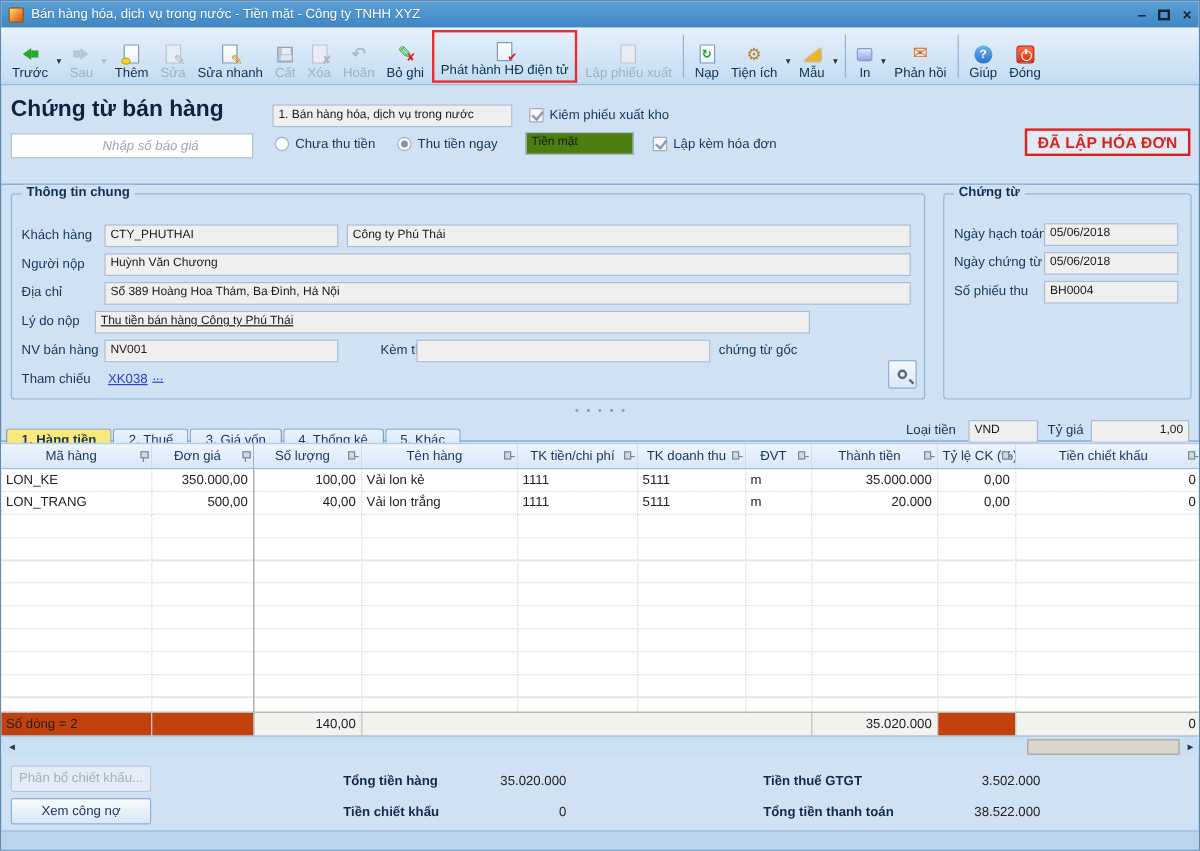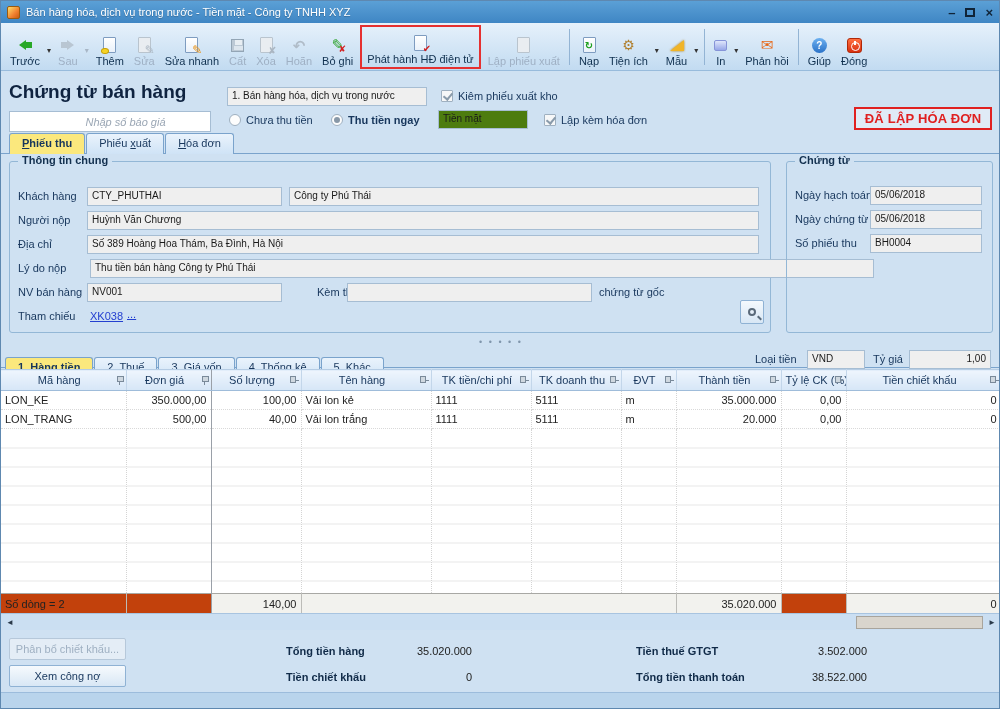--- a/index.html
+++ b/index.html
@@ -285,47 +285,42 @@
     <span class="cb checked"></span>
     <span class="flabel" style="position:static;">Kiêm phiếu xuất kho</span>
   </div>
   <input class="inp" style="left: 8px; top: 110px; width: 202px; text-align: center; padding-left: 33px;" placeholder="Nhập số báo giá">
   <div class="ctl" style="left:228px;top:113px;">
     <span class="rd"></span>
     <span class="flabel" style="position:static;">Chưa thu tiền</span>
   </div>
   <div class="ctl" style="left:330px;top:113px;">
     <span class="rd sel"></span>
-    <span class="flabel" style="position:static;font-weight:bold;">Thu tiền ngay</span>
+    <span class="flabel" style="position:static;">Thu tiền ngay</span>
   </div>
   <div class="fld white" style="left:437px;top:109px;width:90px;">Tiền mặt</div>
   <div class="ctl" style="left:543px;top:113px;">
     <span class="cb checked"></span>
     <span class="flabel" style="position:static;">Lập kèm hóa đơn</span>
   </div>
   <div class="stamp">ĐÃ LẬP HÓA ĐƠN</div>
 
   <div class="tabline" style="top:152px;"></div>
-  <div class="tabs" style="left:8px;top:132px;">
-    <div class="tab active"><span class="u">P</span><span>hiếu thu</span></div>
-    <div class="tab"><span>Phiếu </span><span class="u">x</span><span>uất</span></div>
-    <div class="tab"><span class="u">H</span><span>óa đơn</span></div>
-  </div>
 
   <div class="grp" style="left:8px;top:160px;width:762px;height:172px;">
     <span class="legend">Thông tin chung</span>
     <span class="flabel" style="left:8px;top:28px;">Khách hàng</span>
     <div class="fld" style="left:77px;top:25px;width:195px;">CTY_PHUTHAI</div>
     <div class="fld" style="left:279px;top:25px;width:470px;">Công ty Phú Thái</div>
     <span class="flabel" style="left:8px;top:52px;">Người nộp</span>
     <div class="fld" style="left:77px;top:49px;width:672px;">Huỳnh Văn Chương</div>
     <span class="flabel" style="left:8px;top:76px;">Địa chỉ</span>
     <div class="fld" style="left:77px;top:73px;width:672px;">Số 389 Hoàng Hoa Thám, Ba Đình, Hà Nội</div>
     <span class="flabel" style="left:8px;top:100px;">Lý do nộp</span>
-    <div class="fld" style="left:80px;top:97px;width:784px;">Thu tiền bán hàng Công ty Phú Thái</div>
+    <div class="fld" style="left:69px;top:97px;width:596px;text-decoration:underline;">Thu tiền bán hàng Công ty Phú Thái</div>
     <span class="flabel" style="left:8px;top:124px;">NV bán hàng</span>
     <div class="fld" style="left:77px;top:121px;width:195px;">NV001</div>
     <span class="flabel" style="left:307px;top:124px;">Kèm theo</span>
     <div class="fld" style="left:337px;top:121px;width:245px;"></div>
     <span class="flabel" style="left:589px;top:124px;">chứng từ gốc</span>
     <span class="flabel" style="left:8px;top:148px;">Tham chiếu</span>
     <span class="flabel link" style="left:80px;top:148px;">XK038</span>
     <span class="flabel link" style="left:117px;top:146px;">...</span>
     <div class="magbtn" style="left:730px;top:138px;">
       <span class="mag"></span>

